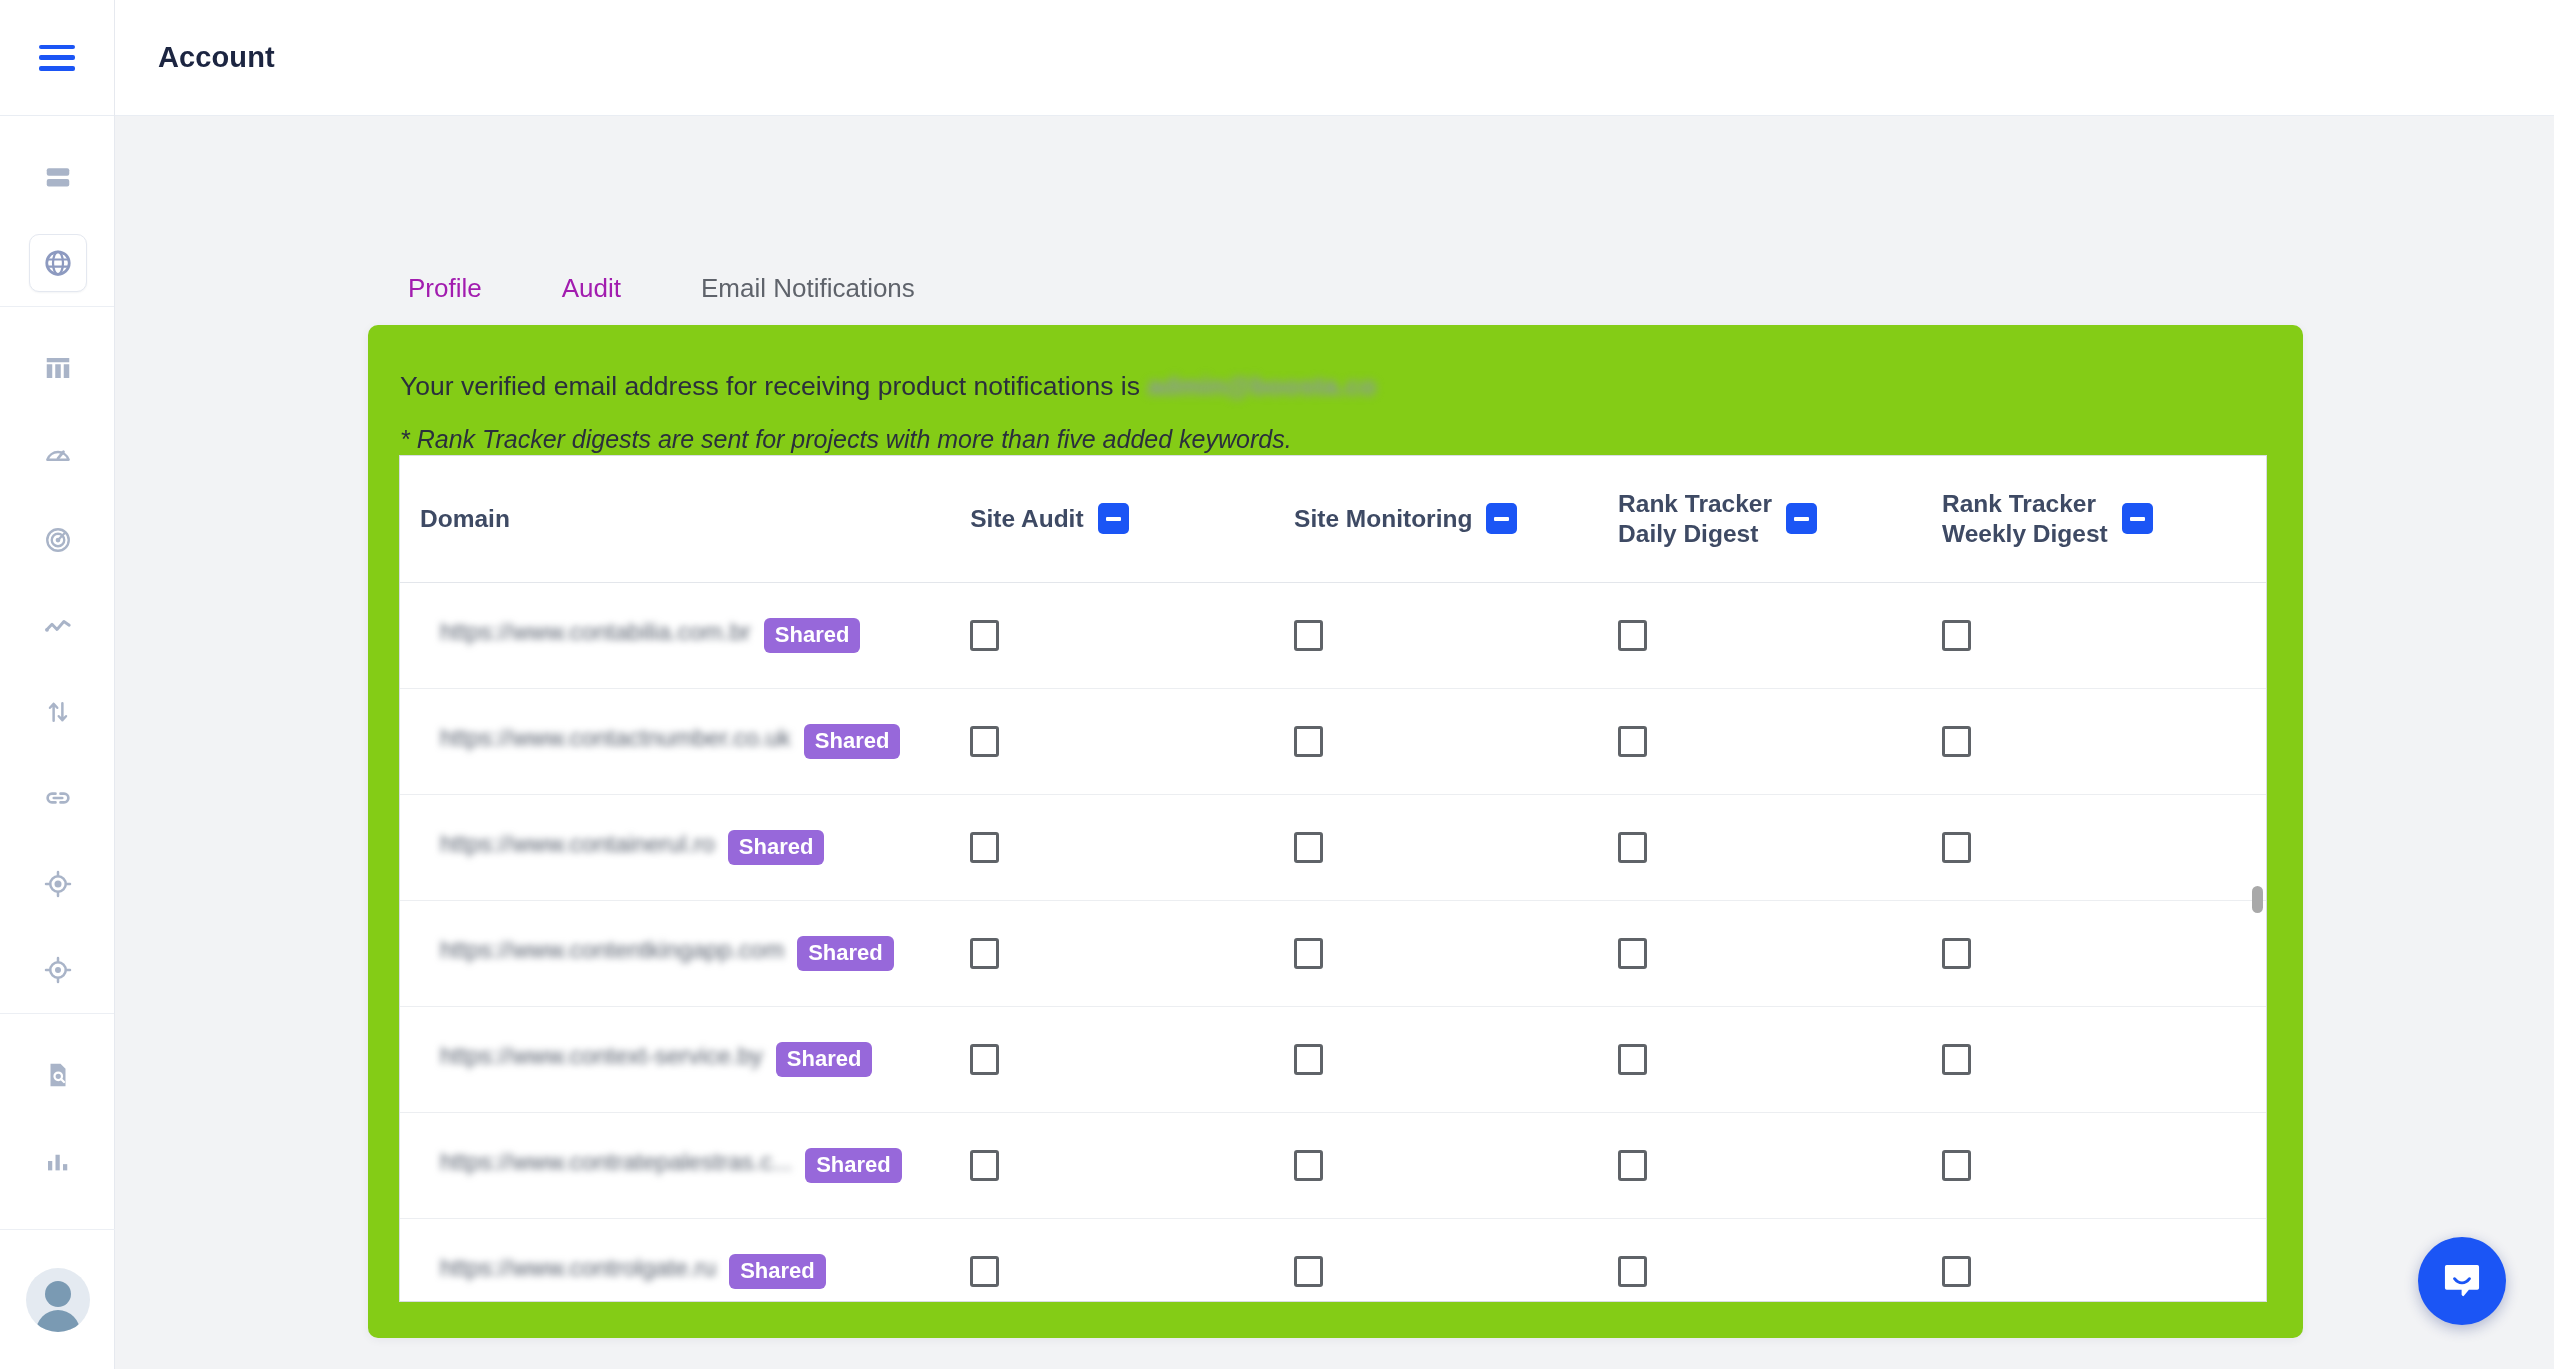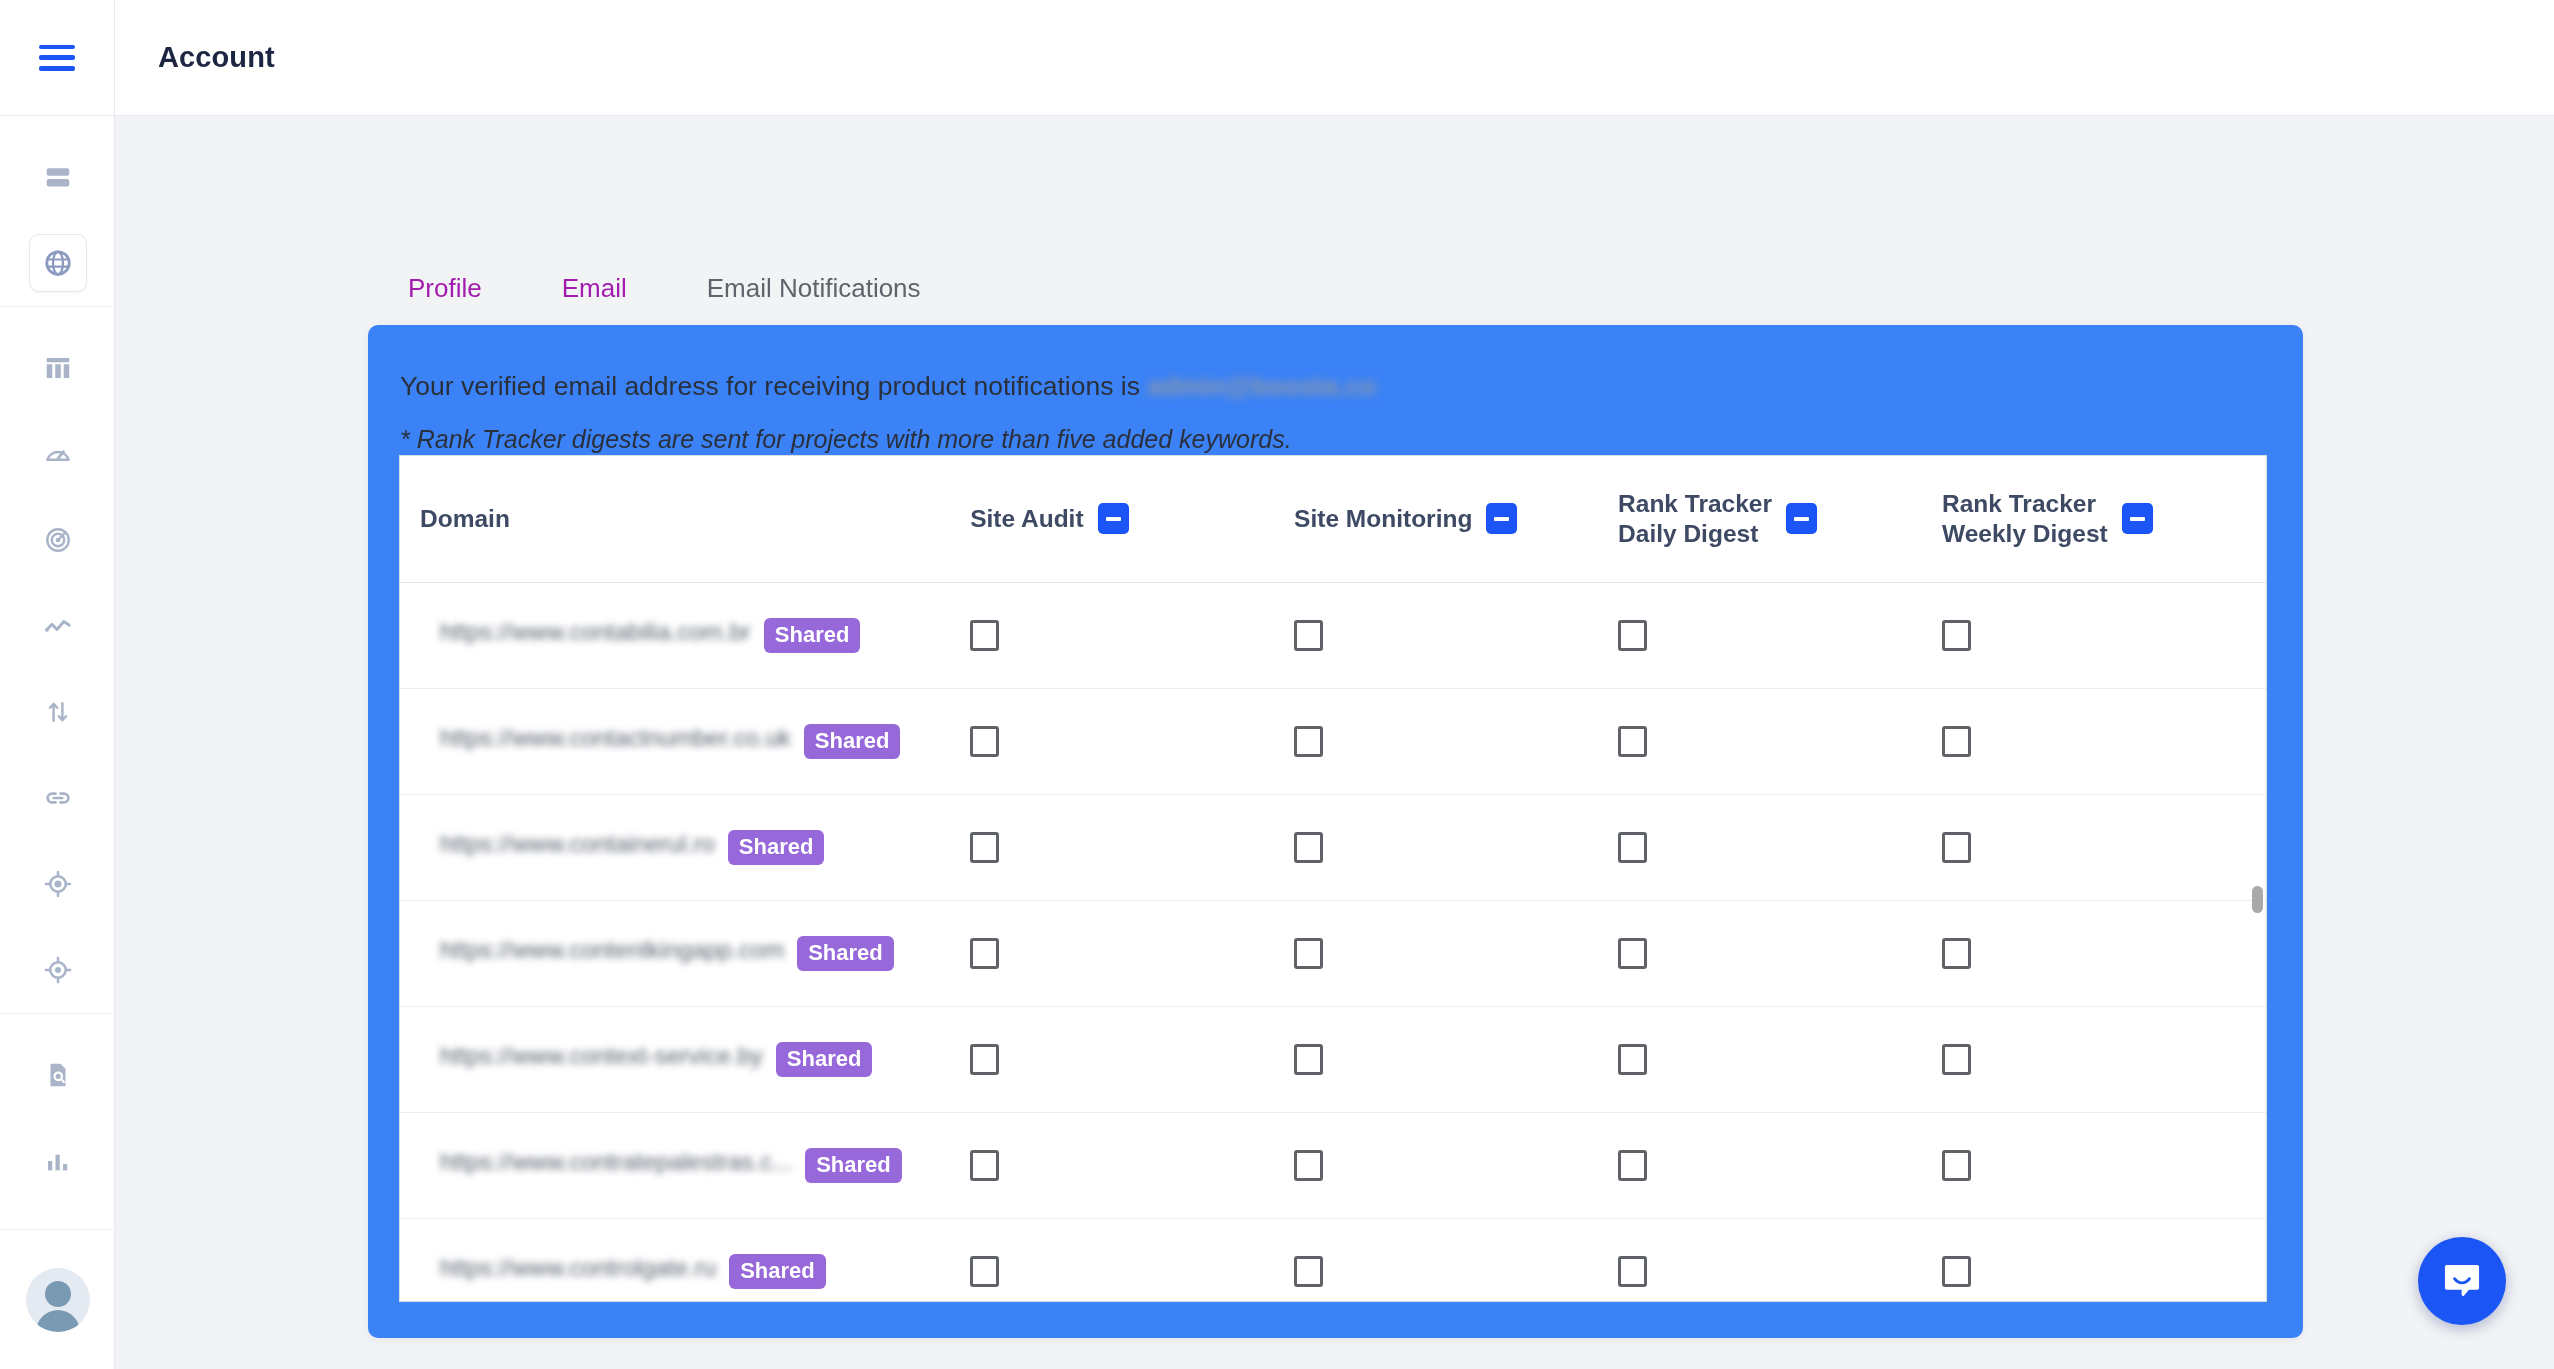--- a/index.html
+++ b/index.html
@@ -92,21 +92,21 @@
     padding: 0 40px 26px 40px;
     cursor: pointer; white-space: nowrap;
     border-bottom: 6px solid transparent;
   }
   .tab.active { color: #5f636b; border-bottom-color: #3b4560; }
 
   
   .card {
     position: absolute; left: 253px; top: 208px;
     width: 1935px; height: 1013px;
-    background: #3b82f6;
+    background: #84cc16;
     border-radius: 10px;
     box-shadow: 0 2px 10px rgba(30,40,70,.06);
     padding: 0;
   }
   .card-intro {
     padding: 44px 0 0 32px;
     font-size: 26.5px; color: #2a2f3c; line-height: 1.33;
   }
   .card-intro .redact-email {
     display: inline-block;
@@ -340,21 +340,21 @@
   </nav>
 
   <header class="topbar">
     <div class="page-title">Account</div>
   </header>
 
   <main class="content">
 
     <div class="tabs">
       <div class="tab">Profile</div>
-      <div class="tab">Email</div>
+      <div class="tab">Audit</div>
       <div class="tab active">Email Notifications</div>
     </div>
 
     <section class="card">
 
       <div class="card-intro">
         <div>
           <span>Your verified email address for receiving product notifications is </span><span class="redact-email">admin@boosta.co</span>
         </div>
         <div class="card-note">* Rank Tracker digests are sent for projects with more than five added keywords.</div>

